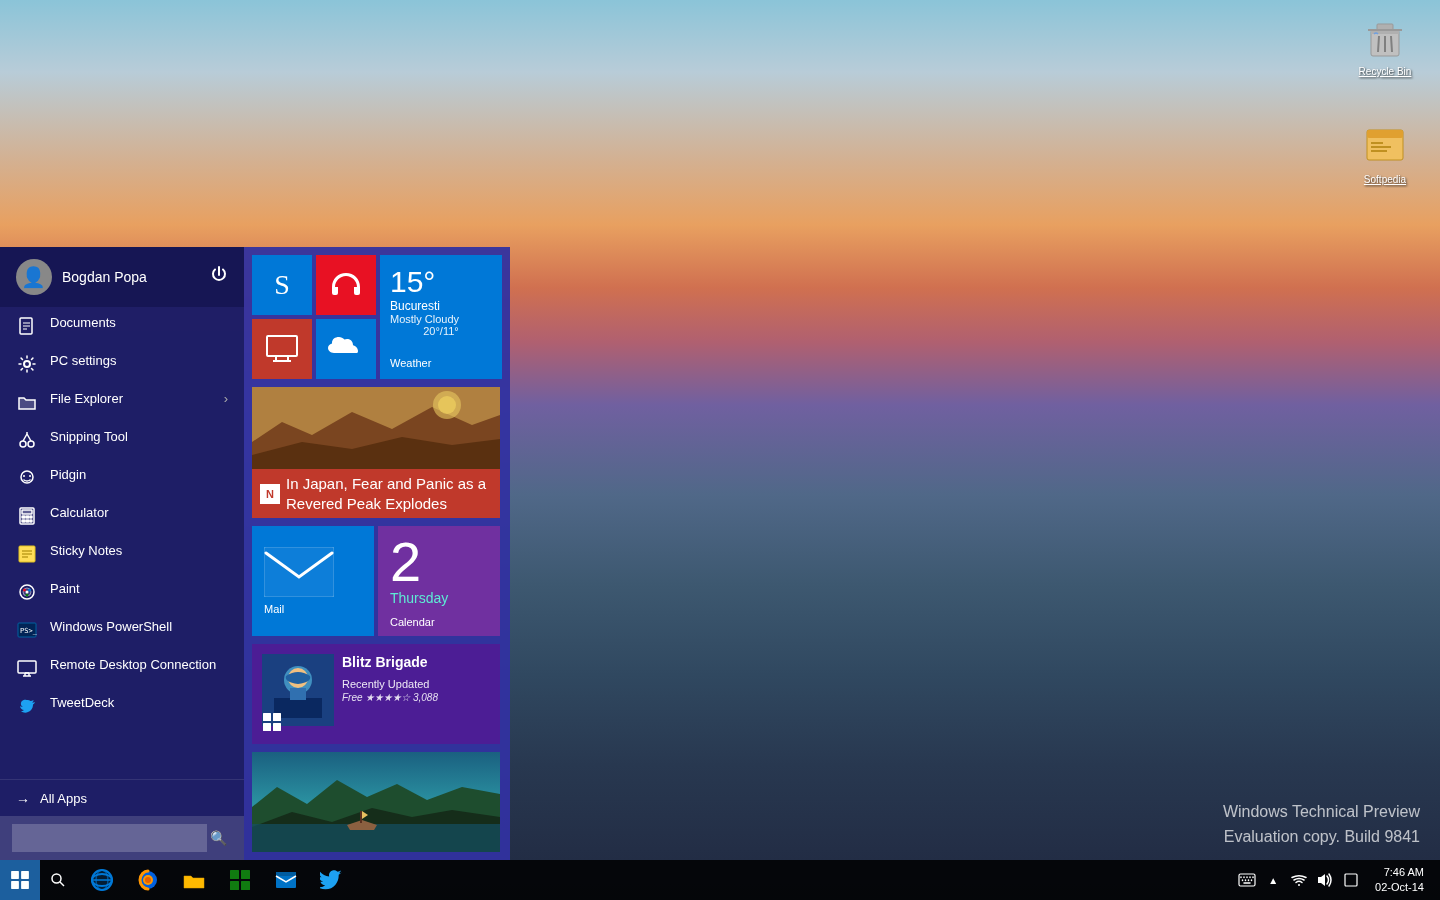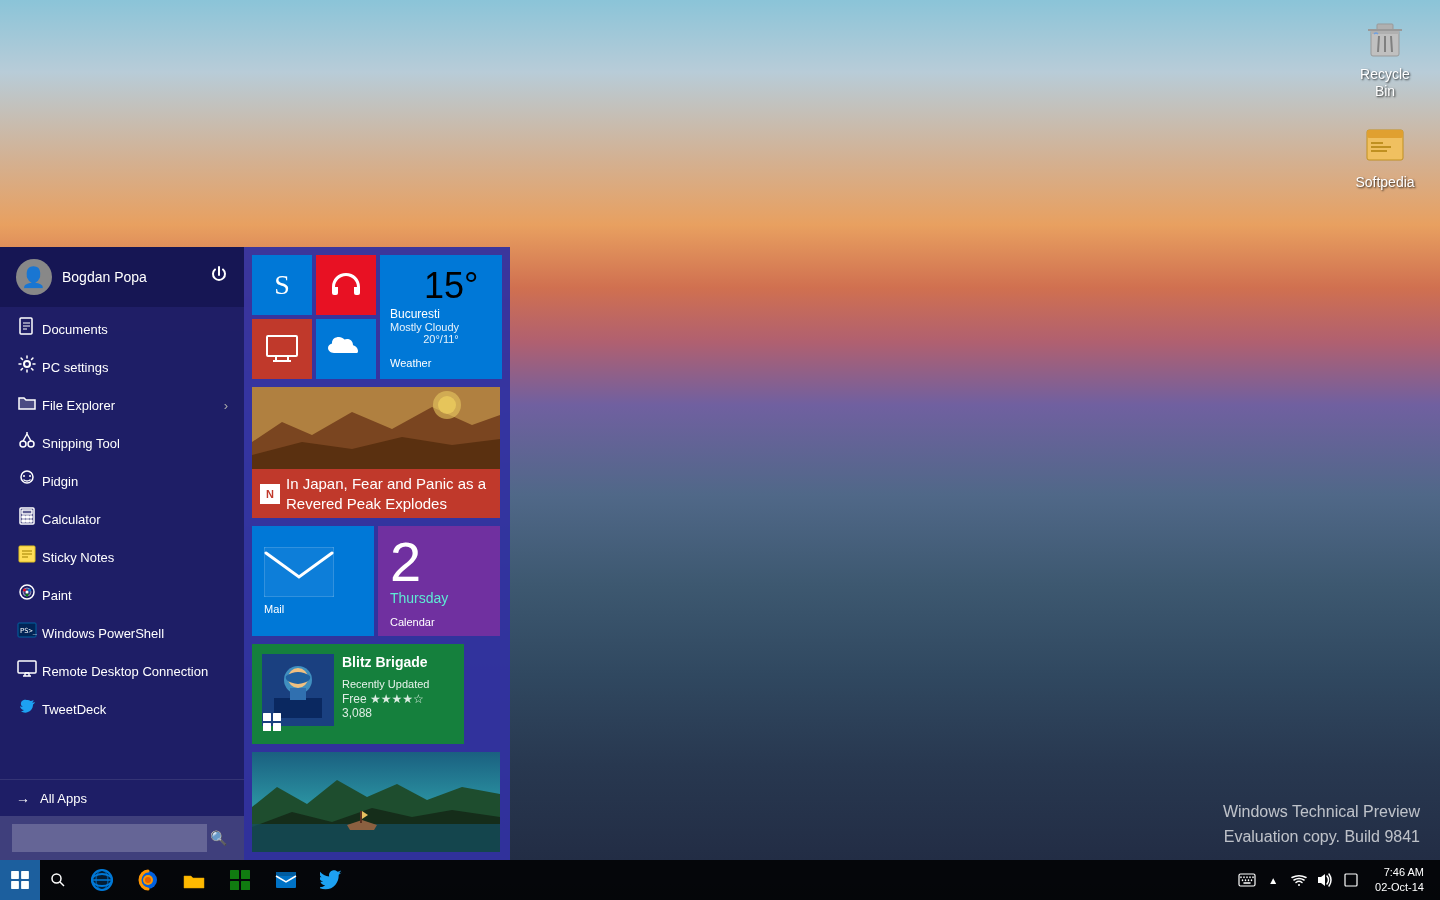--- a/index.html
+++ b/index.html
@@ -65,25 +65,26 @@
     .desktop-icon .icon-img {
       width: 48px;
       height: 48px;
       display: flex;
       align-items: center;
       justify-content: center;
       font-size: 36px;
     }
     .desktop-icon .icon-label {
       color: white;
-      font-size: 14px;
+      font-size: 10px;
       text-align: center;
       text-shadow: 1px 1px 2px rgba(0,0,0,0.8);
       margin-top: 4px;
       line-height: 1.2;
+      text-decoration: underline;
     }
 
     
     #taskbar {
       position: absolute;
       bottom: 0;
       left: 0;
       width: 100%;
       height: 40px;
       background: rgba(0, 0, 0, 0.85);
@@ -229,25 +230,25 @@
       font-size: 16px;
     }
 
     .start-menu-items {
       flex: 1;
       overflow-y: auto;
     }
 
     .start-item {
       display: flex;
-      align-items: flex-end;
+      align-items: flex-start;
       padding: 8px 16px;
       color: white;
       cursor: pointer;
-      gap: 4px;
+      gap: 12px;
       font-size: 13px;
     }
     .start-item .item-icon {
       width: 22px;
       height: 22px;
       display: flex;
       align-items: center;
       justify-content: center;
       font-size: 16px;
       flex-shrink: 0;
@@ -561,21 +562,21 @@
 
           <div style="width:60px;height:60px;background:#0078d7;display:flex;align-items:center;justify-content:center;cursor:pointer;">
             <svg width="36" height="28" viewBox="0 0 36 28" fill="white">
               <path d="M6 18 C2 18 0 15 0 13 C0 11 1.5 9 4 8.5 C4 8.3 4 8.1 4 8 C4 4 7 2 11 2 C13 2 15 3 16.5 4.5 C17.5 4 18.7 3.8 20 4 C23 4.5 25 7 25 10 L25 10.2 C27.5 10.8 30 13 30 16 C30 17 29.5 18 29 18 Z"></path>
             </svg>
           </div>
         </div>
       </div>
 
       <div style="width:122px;height:124px;background:#0078d7;padding:10px;cursor:pointer;display:flex;flex-direction:column;">
-        <div style="font-size:36px;color:#000000;font-weight:200;margin-left:34px;">15°</div>
+        <div style="font-size:30px;color:#ffffff;font-weight:200;">15°</div>
         <div style="font-size:12px;color:white;">Bucuresti</div>
         <div style="font-size:11px;color:rgba(255,255,255,0.9);">Mostly Cloudy</div>
         <div style="font-size:11px;color:rgba(255,255,255,0.9);text-align:center;">20°/11°</div>
         <div style="margin-top:auto;font-size:11px;color:white;">Weather</div>
       </div>
     </div>
 
     <div style="width:248px;cursor:pointer;margin-top:4px;overflow:hidden;">
       <div style="height:82px;overflow:hidden;">
         <svg width="248" height="82" viewBox="0 0 248 82">
@@ -602,37 +603,37 @@
         <div style="font-size:11px;color:white;margin-top:6px;">Mail</div>
       </div>
 
       <div style="width:122px;height:110px;background:#7030a0;display:flex;flex-direction:column;padding:8px 12px;cursor:pointer;">
         <div style="font-size:56px;color:white;font-weight:200;line-height:1;">2</div>
         <div style="font-size:14px;color:#5eead4;">Thursday</div>
         <div style="font-size:11px;color:white;margin-top:auto;">Calendar</div>
       </div>
     </div>
 
-    <div style="width:212px;background:#15803d;padding:10px;cursor:pointer;margin-top:4px;position:relative;min-height:100px;">
+    <div style="width:248px;background:#4c1d95;padding:10px;cursor:pointer;margin-top:4px;position:relative;min-height:100px;">
       <div style="display:flex;gap:8px;">
         <div style="width:72px;height:72px;flex-shrink:0;background:#2060a0;overflow:hidden;">
           <svg width="72" height="72" viewBox="0 0 72 72">
             <rect width="72" height="72" fill="#1a4080"></rect>
             <circle cx="36" cy="26" r="14" fill="#4090c0"></circle>
             <rect x="12" y="44" width="48" height="20" fill="#0a2860"></rect>
             <circle cx="36" cy="24" r="10" fill="#f0c080"></circle>
             <rect x="28" y="34" width="16" height="12" fill="#3070b0"></rect>
 
             <path d="M24 22 Q36 14 48 22 Q50 28 36 30 Q22 28 24 22Z" fill="#2060a0"></path>
           </svg>
         </div>
         <div>
           <div style="font-size:14px;color:white;font-weight:600;">Blitz Brigade</div>
           <div style="font-size:11px;color:rgba(255,255,255,0.9);margin-top:8px;">Recently Updated</div>
-          <div style="font-size:12px;color:rgba(255,255,255,0.85);margin-top:2px;">Free ★★★★☆ 3,088</div>
+          <div style="font-size:10px;color:rgba(255,255,255,0.85);margin-top:2px;font-style:italic;">Free ★★★★☆ 3,088</div>
         </div>
       </div>
       <div style="position:absolute;bottom:8px;left:10px;">
         <svg width="20" height="20" viewBox="0 0 20 20" fill="white">
           <rect x="1" y="1" width="8" height="8" rx="0.5"></rect>
           <rect x="11" y="1" width="8" height="8" rx="0.5"></rect>
           <rect x="1" y="11" width="8" height="8" rx="0.5"></rect>
           <rect x="11" y="11" width="8" height="8" rx="0.5"></rect>
         </svg>
       </div>

